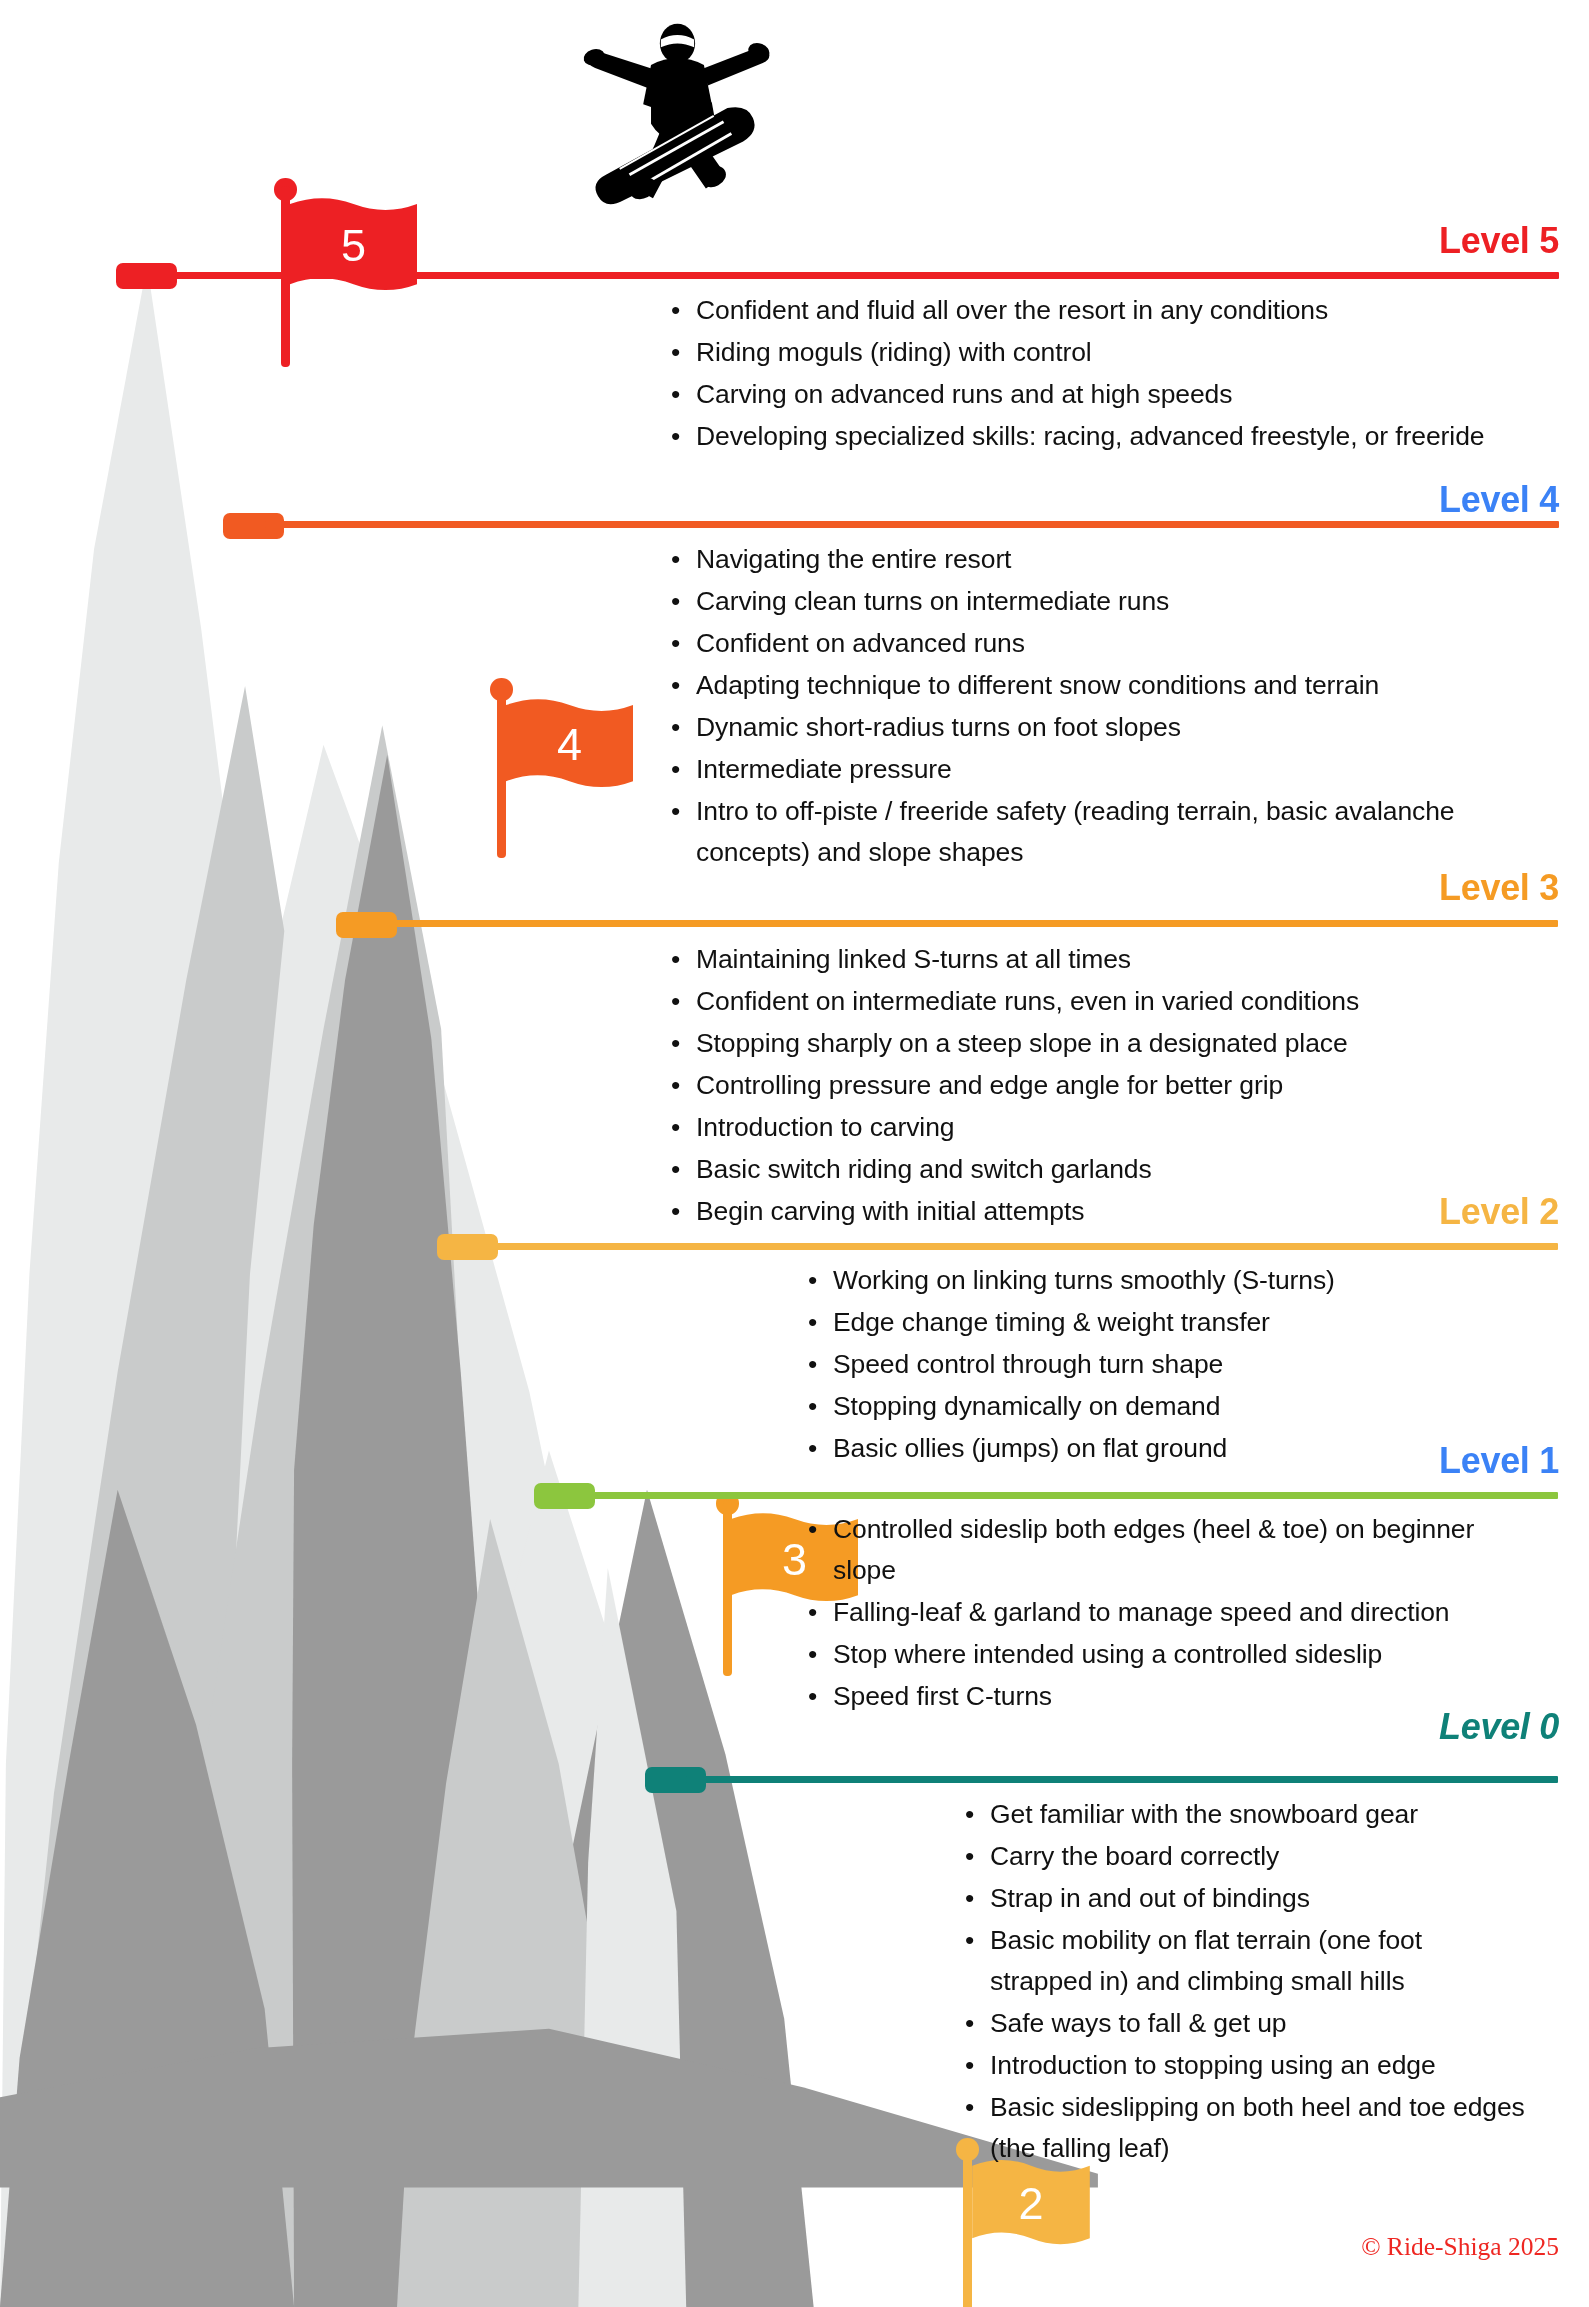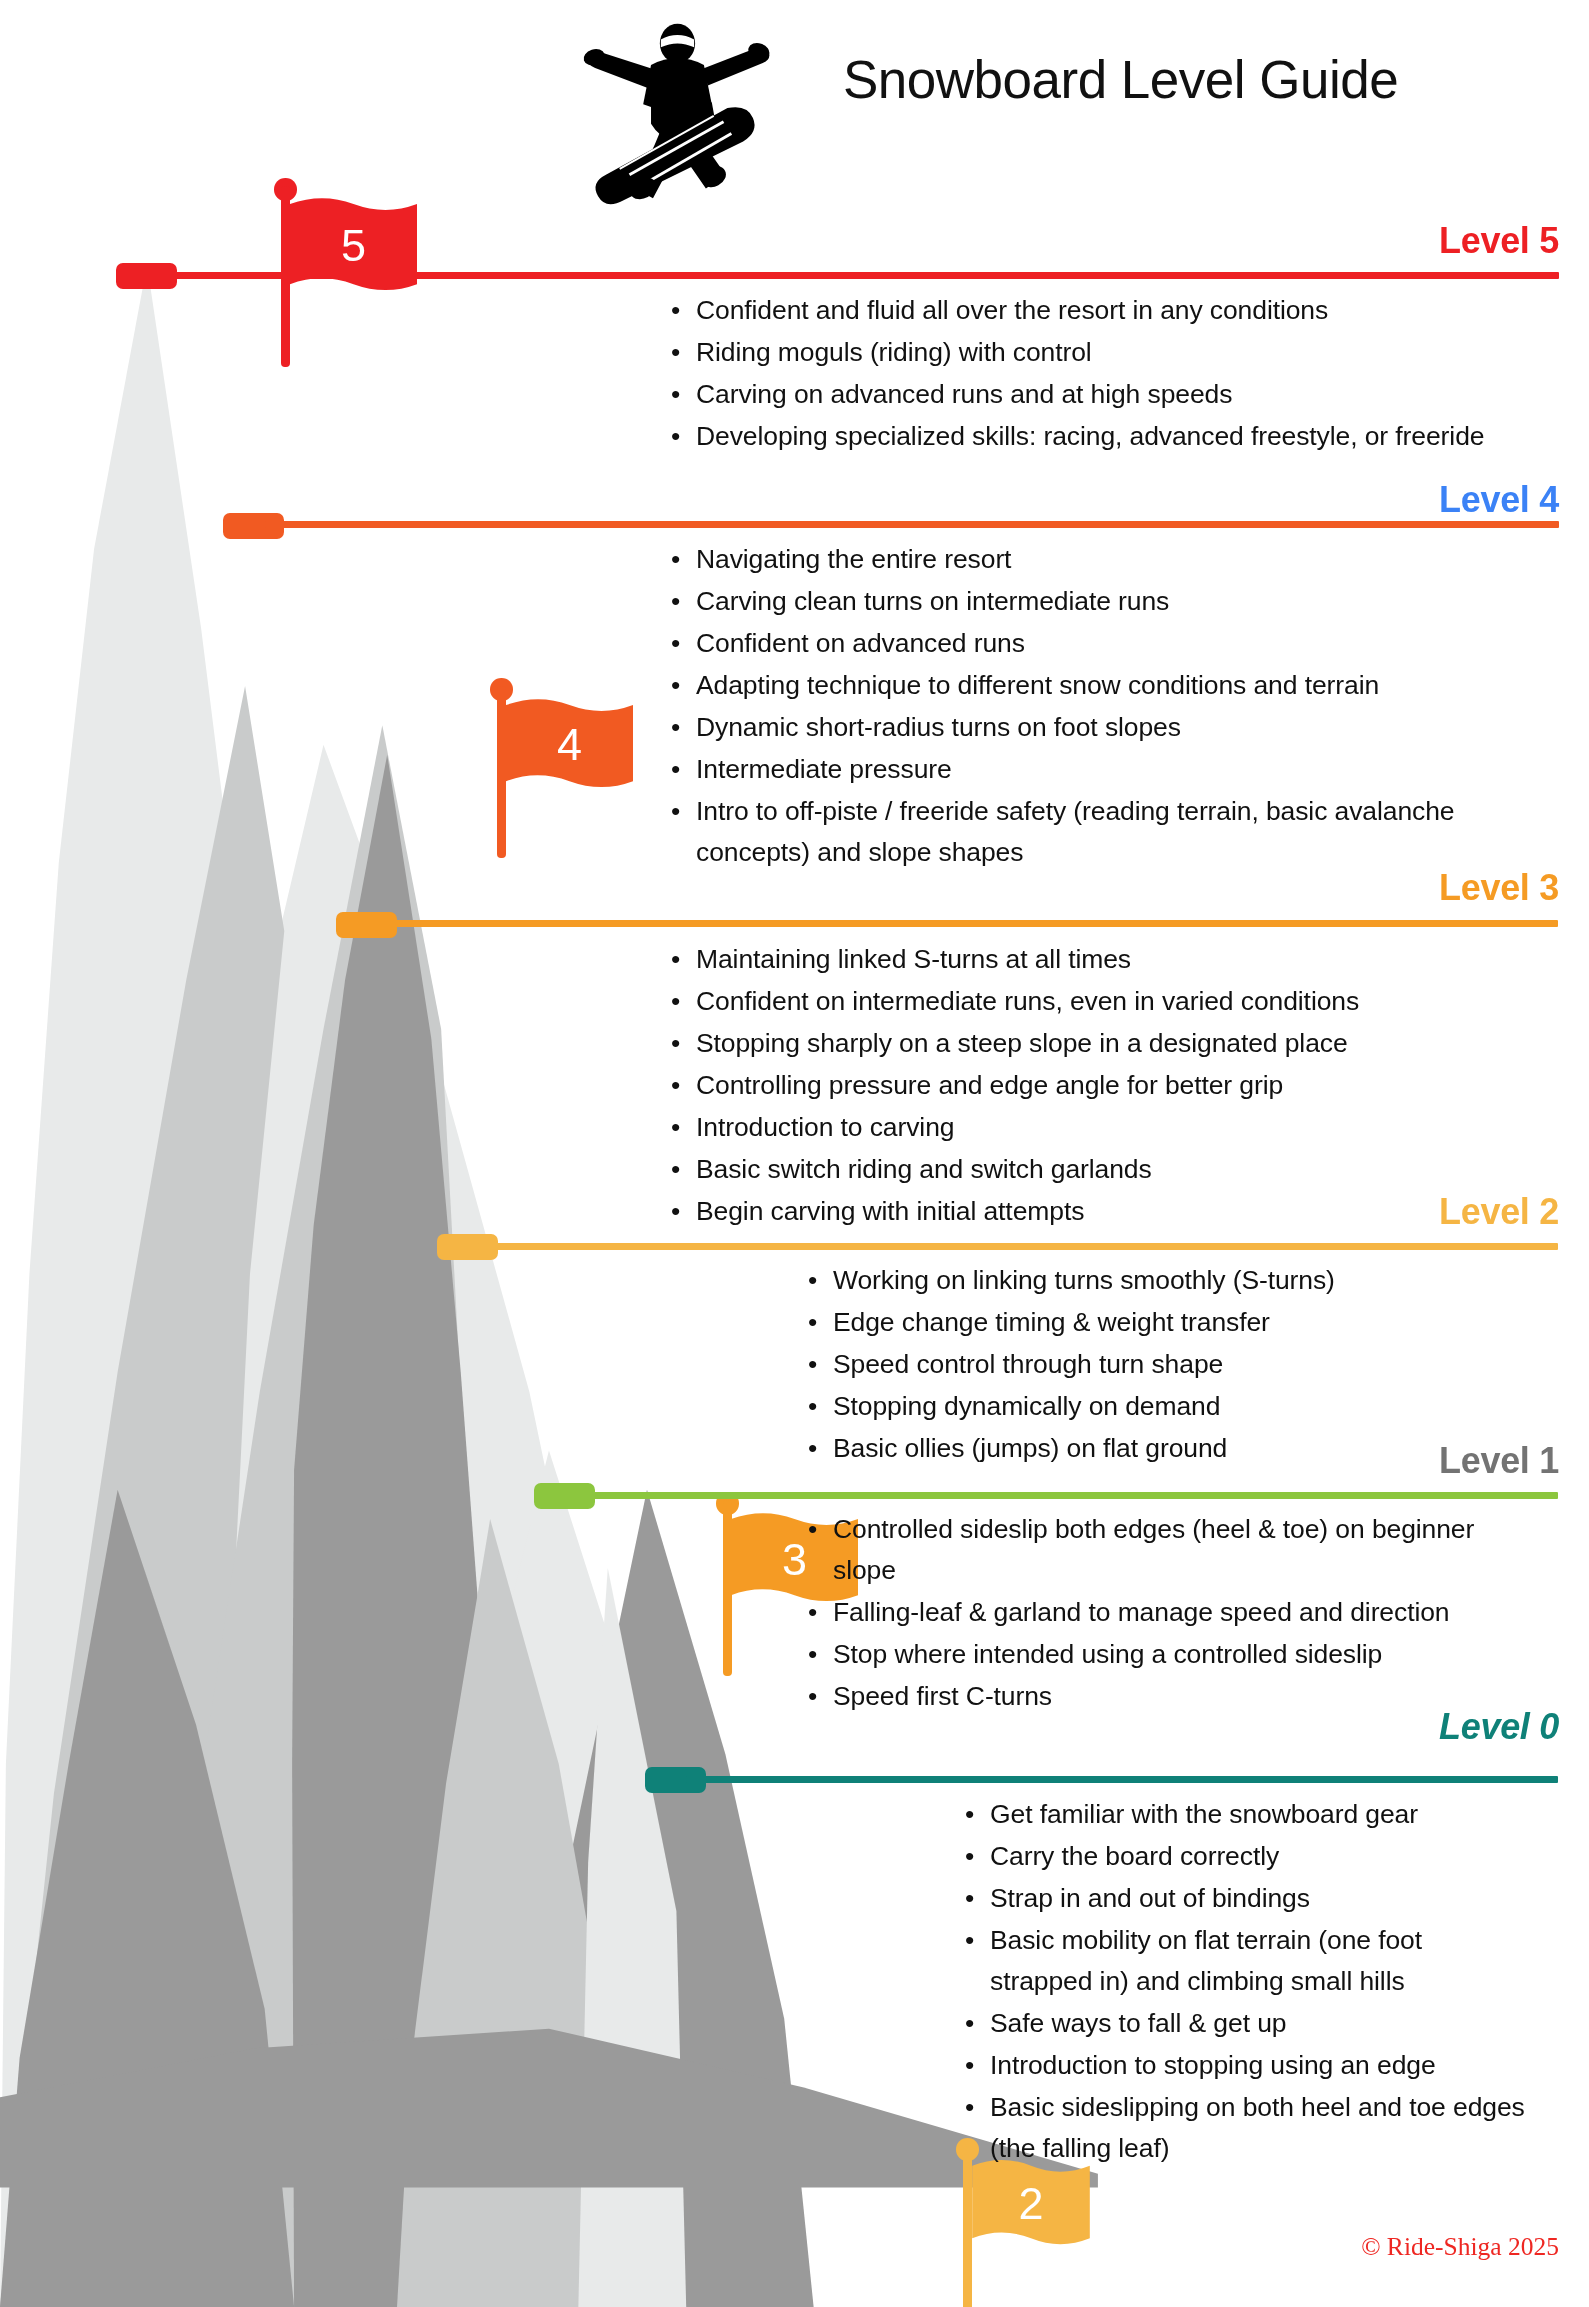--- a/index.html
+++ b/index.html
@@ -107,21 +107,20 @@
         <path d="M182 96 q20 -4 26 10 q6 14 -10 24 L 76 190 q-18 10 -26 -4 q-8 -14 8 -22 Z"></path>
 
         <path d="M178 110 L 82 164" stroke="#ffffff" stroke-width="3" fill="none"></path>
         <path d="M186 122 L 96 174" stroke="#ffffff" stroke-width="3" fill="none"></path>
         <path d="M168 104 L 72 158" stroke="#ffffff" stroke-width="2" fill="none"></path>
 
         <ellipse cx="96" cy="178" rx="14" ry="10" transform="rotate(-28 96 178)"></ellipse>
         <ellipse cx="168" cy="166" rx="13" ry="10" transform="rotate(-28 168 166)"></ellipse>
       </g>
     </svg>
-    <div class="page-title">Snowboard Level Guide</div>
   </div>
 
   <div class="level" style="left:0;top:0;width:1590px;">
     <div class="flag" style="left:137px;top:88px;width:176px;height:196px;">
       <div class="flag-knob" style="left:137px;top:90px;background:#ED2024;"></div>
       <div class="flag-pole" style="left:144px;top:98px;height:181px;background:#ED2024;"></div>
       <svg style="position:absolute;left:153px;top:108px;width:127px;height:108px;" viewBox="0 0 130 110">
         <path d="M0 8 q33 -12 65 0 q33 12 65 0 l0 82 q-32 12 -65 0 q-33 -12 -65 0 z" fill="#ED2024"></path>
       </svg>
       <div class="flag-num" style="left:153px;top:135px;width:127px;">5</div>
@@ -273,21 +272,21 @@
     </div>
   </div>
 
   <div class="level" style="left:0;top:0;width:1590px;">
     <div class="flag" style="left:554px;top:1313px;width:176px;height:196px;">
       
       
       
       
     </div>
-    <div class="level-label" style="top:1443px;color:#737373;">Level 1</div>
+    <div class="level-label" style="top:1443px;color:#3b82f6;">Level 1</div>
     <div class="divider-cap" style="left:534px;top:1483px;background:#8CC63E;"></div>
     <div class="divider" style="left:575px;top:1492px;width:983px;background:#8CC63E;"></div>
     <div class="bullets" style="left:804px;top:1509px;width:716px;">
       <div class="bullet-row">
         <span class="bullet-dot">•</span>
         <span class="bullet-text">Controlled sideslip both edges (heel &amp; toe) on beginner slope</span>
       </div>
       <div class="bullet-row">
         <span class="bullet-dot">•</span>
         <span class="bullet-text">Falling-leaf &amp; garland to manage speed and direction</span>

